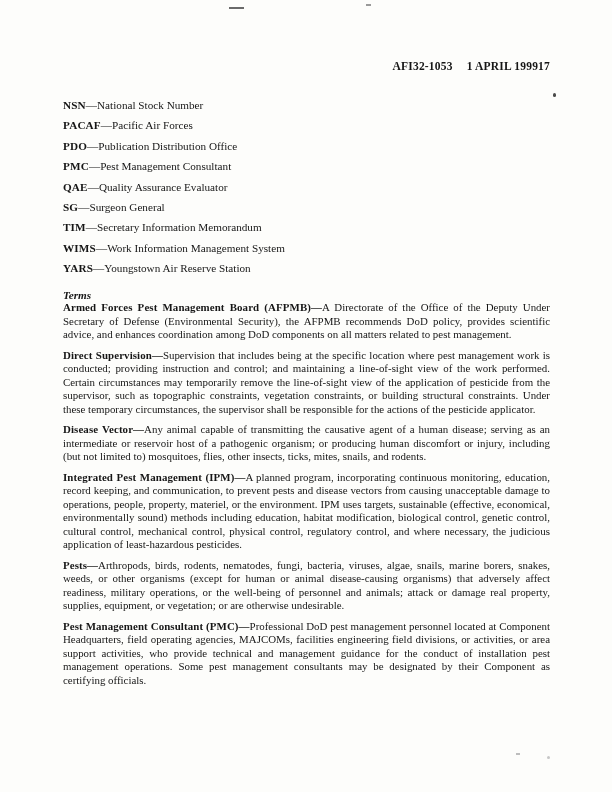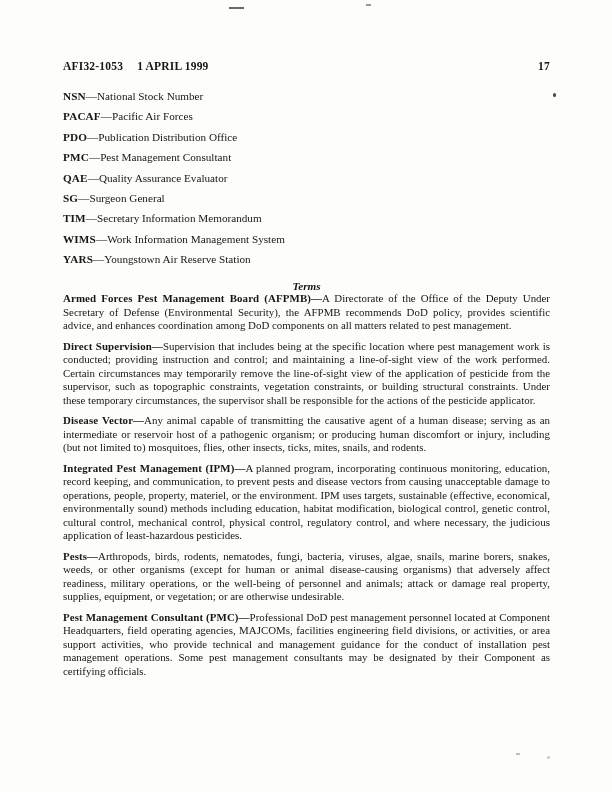--- a/index.html
+++ b/index.html
@@ -12,43 +12,42 @@
     overflow: hidden;
   }
   .page-inner {
     position: absolute;
     left: 63px;
     top: 60px;
     width: 487px;
   }
   .header {
     display: flex;
-    justify-content: space-between;
+    justify-content: flex-end;
     align-items: baseline;
     font-weight: bold;
     font-size: 11.5px;
     letter-spacing: 0.2px;
     font-family: Liberation Serif, serif;
   }
   .header .doc-id { white-space: pre; }
   .header .doc-id .date { margin-left: 14px; }
-  .acronym-list { margin-top: 18px; }
+  .acronym-list { margin-top: 27px; }
   .acronym-line {
     font-size: 11.2px;
     line-height: 13px;
     margin-bottom: 7.4px;
     white-space: nowrap;
   }
   .acronym-line b { letter-spacing: 0.15px; }
   .terms-heading {
     margin-top: 14px;
     font-size: 11.2px;
     font-weight: bold;
     font-style: italic;
-    text-align: center;
   }
   .terms { margin-top: 0; }
   .term-para {
     font-size: 10.9px;
     line-height: 13.5px;
     text-align: justify;
     margin-bottom: 7px;
   }
   .term-para b { letter-spacing: 0.1px; }
   

